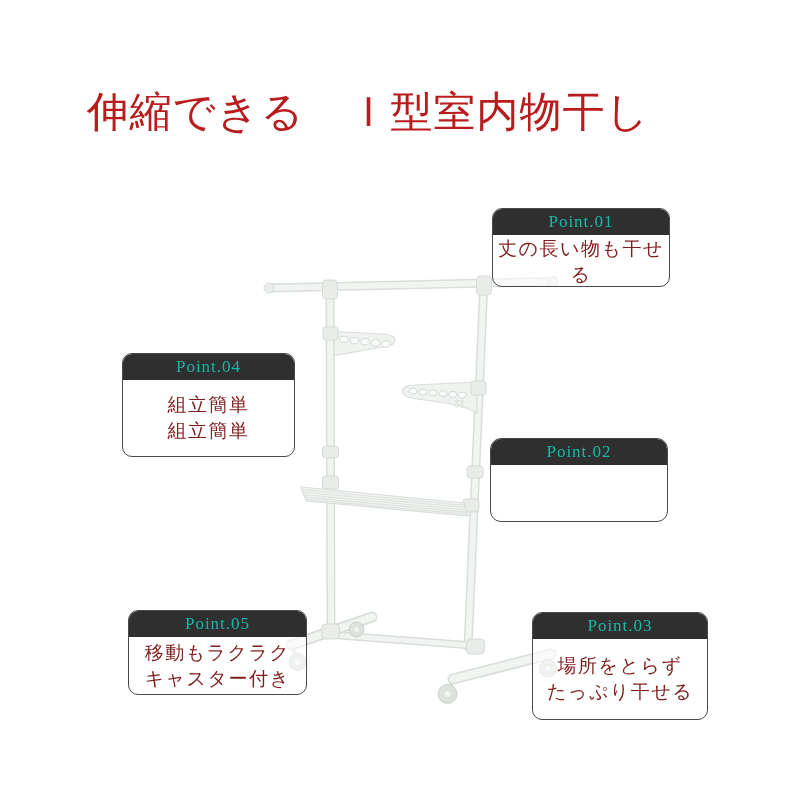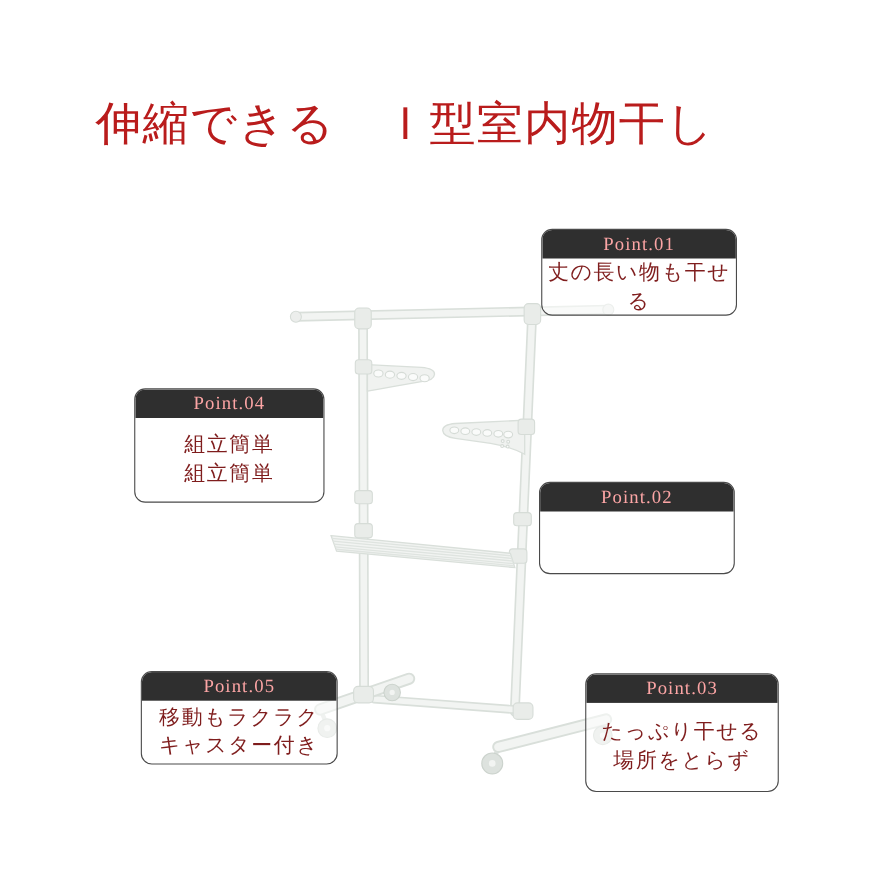--- a/index.html
+++ b/index.html
@@ -38,40 +38,40 @@
     background: rgba(255, 255, 255, 0.55);
     display: flex;
     flex-direction: column;
     box-sizing: border-box;
   }
   .point-header {
     flex: none;
     height: 26px;
     line-height: 26px;
     background: #2f2f2f;
-    color: #fca5a5;
+    color: #14b8a6;
     text-align: center;
     font-size: 17px;
     letter-spacing: 1px;
   }
   .point-body {
     flex: 1;
     display: flex;
     flex-direction: column;
     justify-content: center;
     align-items: center;
     text-align: center;
     font-size: 19px;
     line-height: 26px;
     letter-spacing: 1.5px;
     color: #7f1d1d;
     padding: 1px 4px;
   }
   #p1 { left: 492px; top: 208px; width: 178px; height: 79px; }
-  #p2 { left: 490px; top: 438px; width: 178px; height: 84px; }
+  #p2 { left: 490px; top: 438px; width: 178px; height: 84px; border-radius: 11px; }
   #p3 { left: 492px; top: 612px; width: 176px; height: 108px; margin-left: 40px; }
   #p4 { left: 122px; top: 353px; width: 173px; height: 104px; }
   #p5 { left: 128px; top: 610px; width: 179px; height: 85px; }
 </style>
 </head>
 <body>
 
 <div class="canvas">
 
   <h1 class="page-title">伸縮できる　Ｉ型室内物干し</h1>
@@ -179,22 +179,22 @@
     </div>
   </div>
 
   <div class="point-box" id="p2">
     <div class="point-header">Point.02</div>
   </div>
 
   <div class="point-box" id="p3">
     <div class="point-header">Point.03</div>
     <div class="point-body">
+      <span>場所をとらず</span>
       <span>たっぷり干せる</span>
-      <span>場所をとらず</span>
     </div>
   </div>
 
   <div class="point-box" id="p4">
     <div class="point-header">Point.04</div>
     <div class="point-body">
       <span>組立簡単</span>
       <span>組立簡単</span>
     </div>
   </div>

